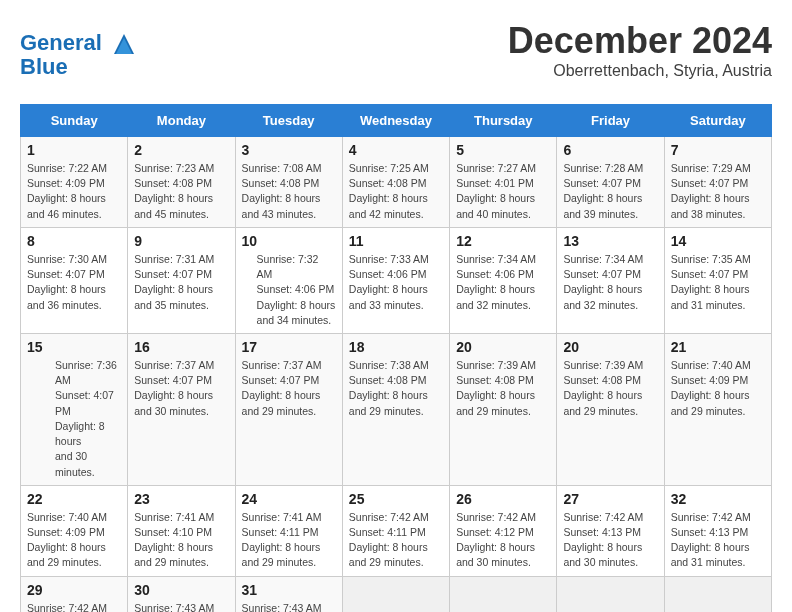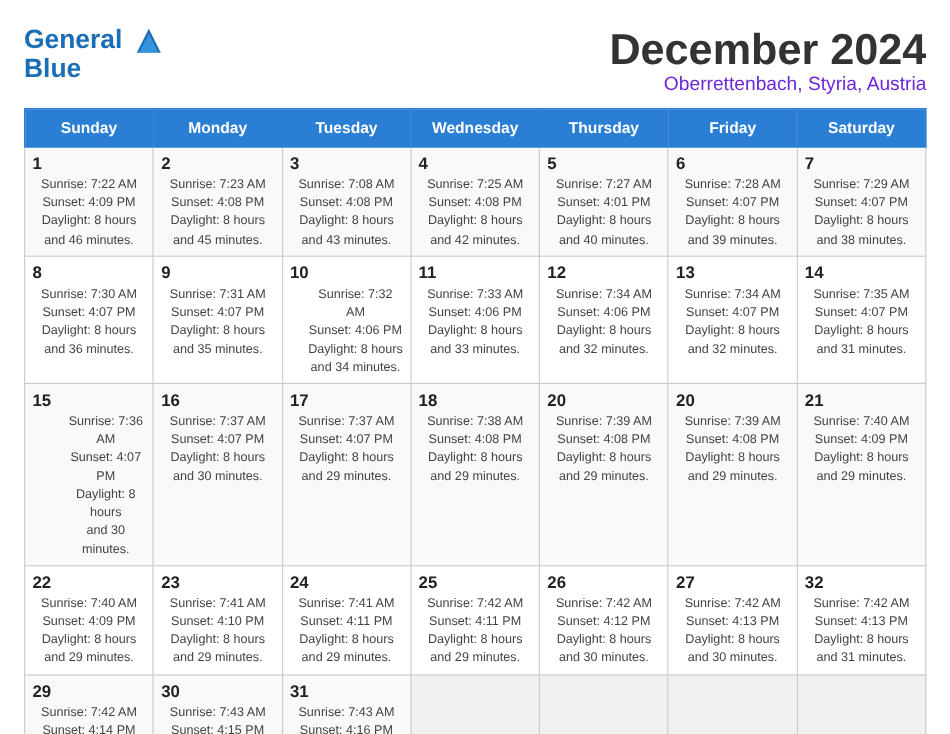--- a/index.html
+++ b/index.html
@@ -6,22 +6,22 @@
     body {
       font-family: Arial, sans-serif;
       background: #fff;
       width: 792px;
       min-height: 612px;
       padding: 20px;
     }
     .header {
       display: flex;
       justify-content: space-between;
-      align-items: flex-start;
-      margin-bottom: 10px;
+      align-items: flex-end;
+      margin-bottom: 24px;
     }
     .logo {
       display: flex;
       align-items: center;
     }
     .logo-text {
       font-size: 22px;
       font-weight: bold;
       color: #333;
       line-height: 1.1;
@@ -37,21 +37,21 @@
     .title-block {
       text-align: right;
     }
     .month-title {
       font-size: 36px;
       font-weight: bold;
       color: #333;
     }
     .subtitle {
       font-size: 16px;
-      color: #6d28d9;
+      color: #404040;
     }
     table {
       width: 100%;
       border-collapse: collapse;
       font-size: 11px;
       padding-left: 31px;
     }
     thead tr th {
       background-color: #2a7fd4;
       color: #fff;
@@ -75,21 +75,20 @@
       font-size: 14px;
       font-weight: bold;
       color: #222;
       display: block;
       margin-bottom: 3px;
     }
     .day-detail {
       color: #444;
       font-size: 10.5px;
       line-height: 1.45;
-      text-align: center;
     }
     .empty-cell {
       background: #f0f0f0 !important;
     }
   </style>
 </head>
 <body>
 
 <div class="header">
   <div class="logo">

